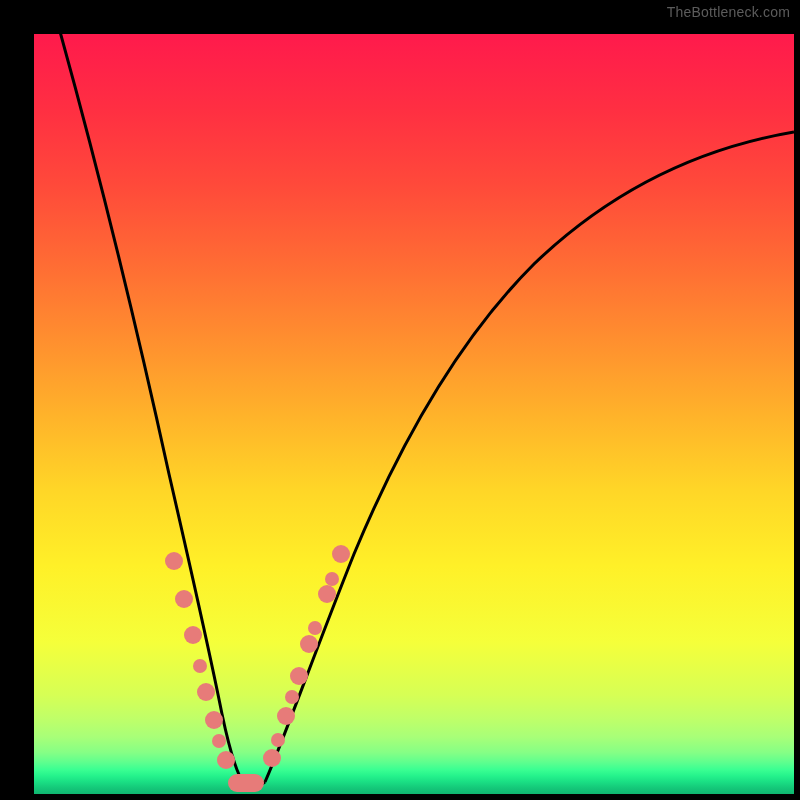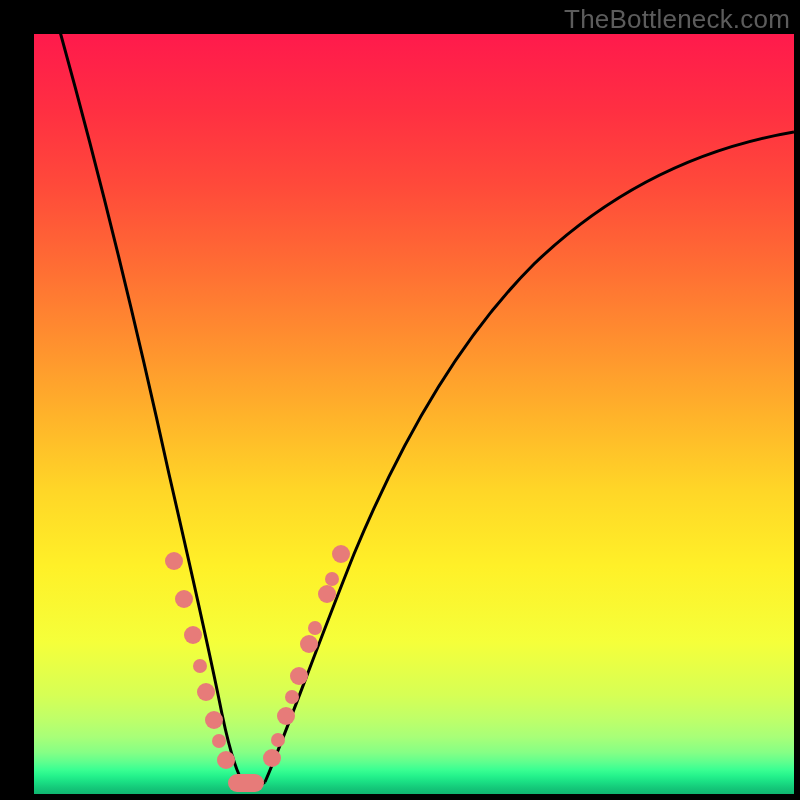--- a/index.html
+++ b/index.html
@@ -53,21 +53,21 @@
     border-radius: 9px;
     background: #e77b79;
     transform: translate(-50%, -50%);
     pointer-events: none;
   }
   .watermark {
     position: absolute;
     top: 4px;
     right: 10px;
     color: #5c5c5c;
-    font-size: 26px;
+    font-size: 14px;
     letter-spacing: 0.2px;
     font-weight: 500;
     pointer-events: none;
     user-select: none;
   }
 </style>
 </head>
 <body>
 
 <div class="watermark">TheBottleneck.com</div>

